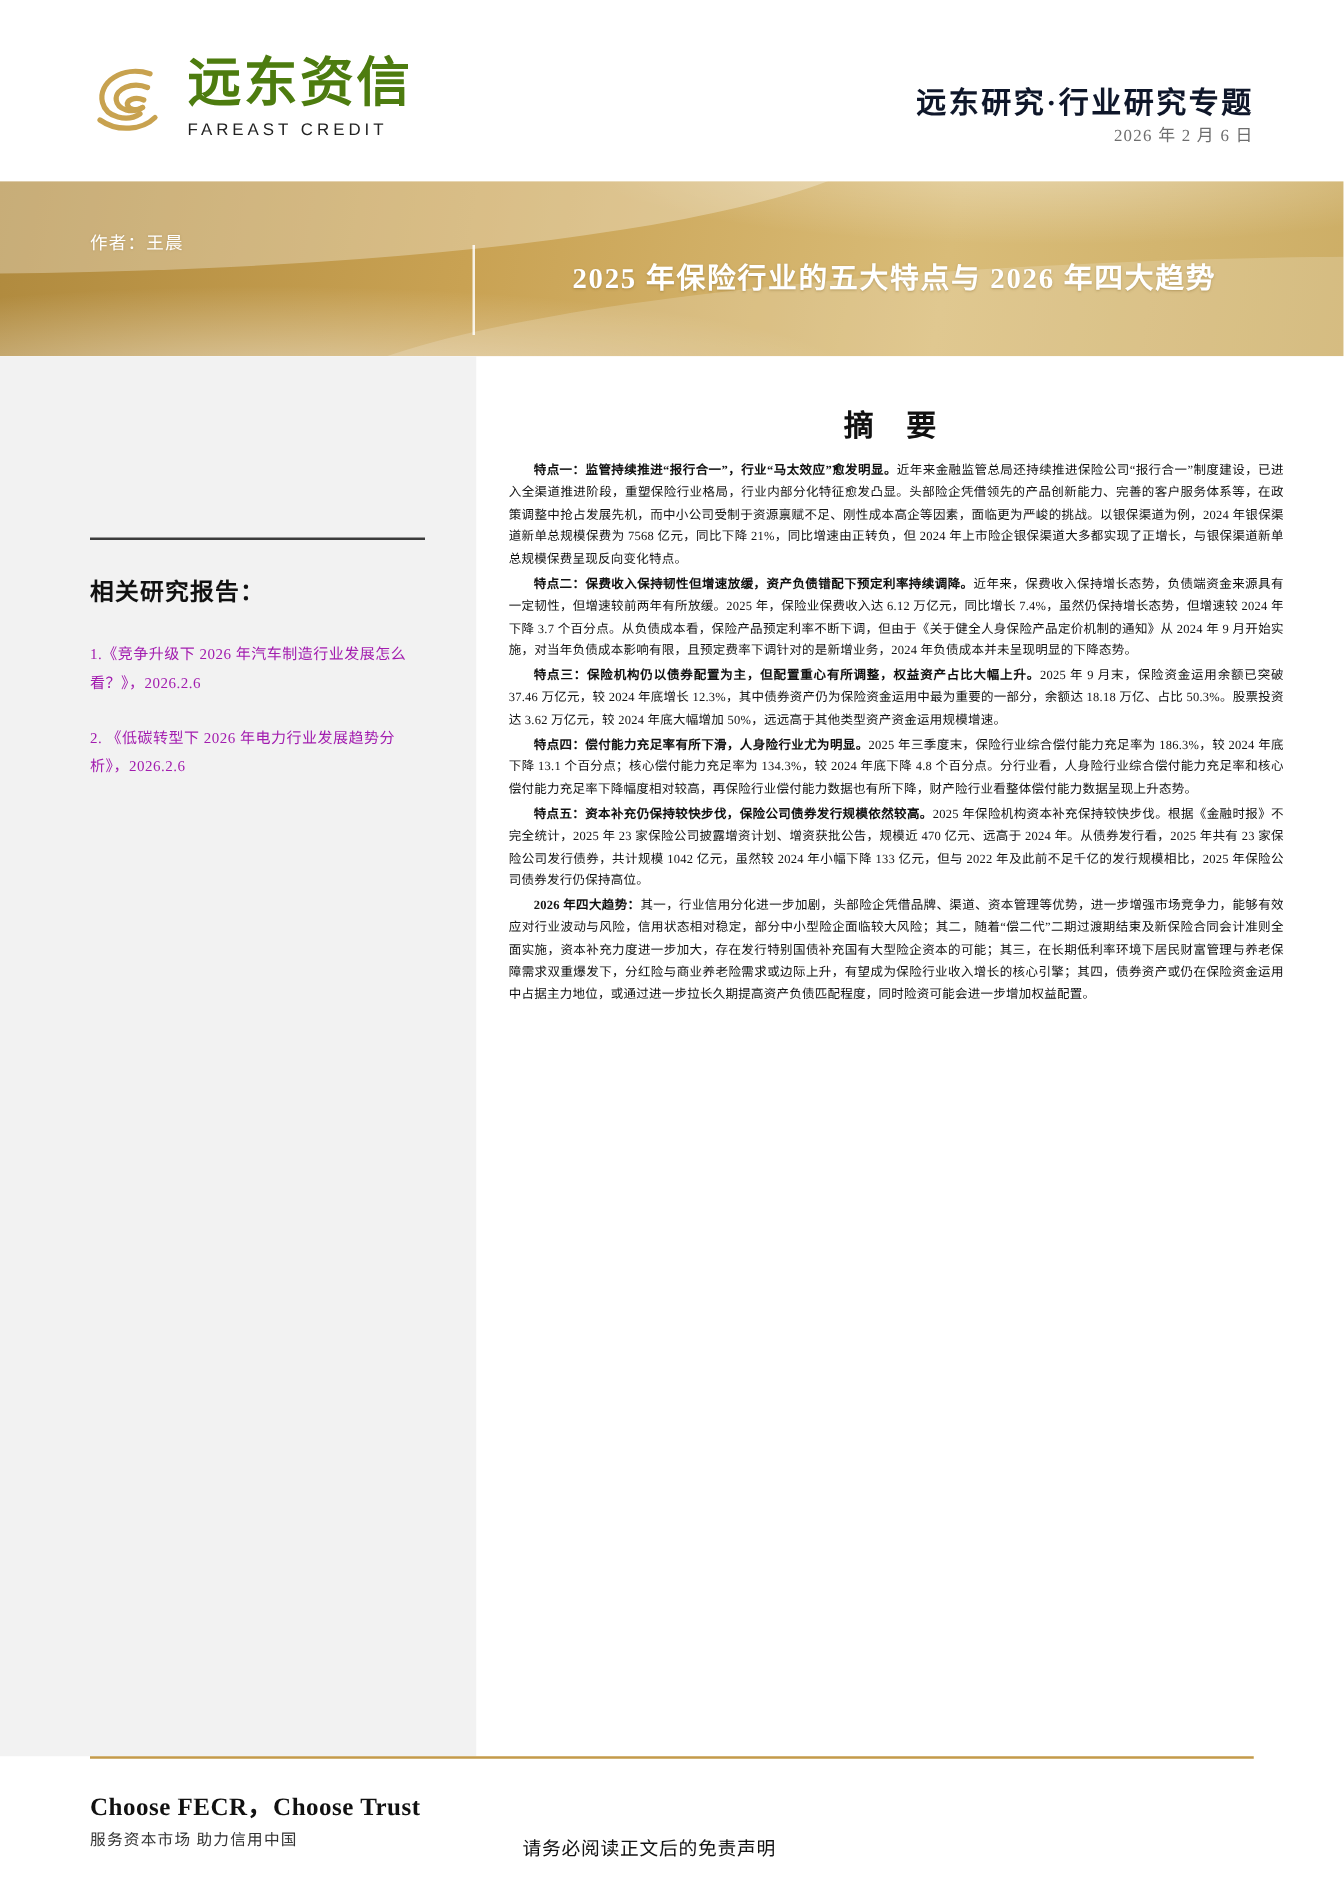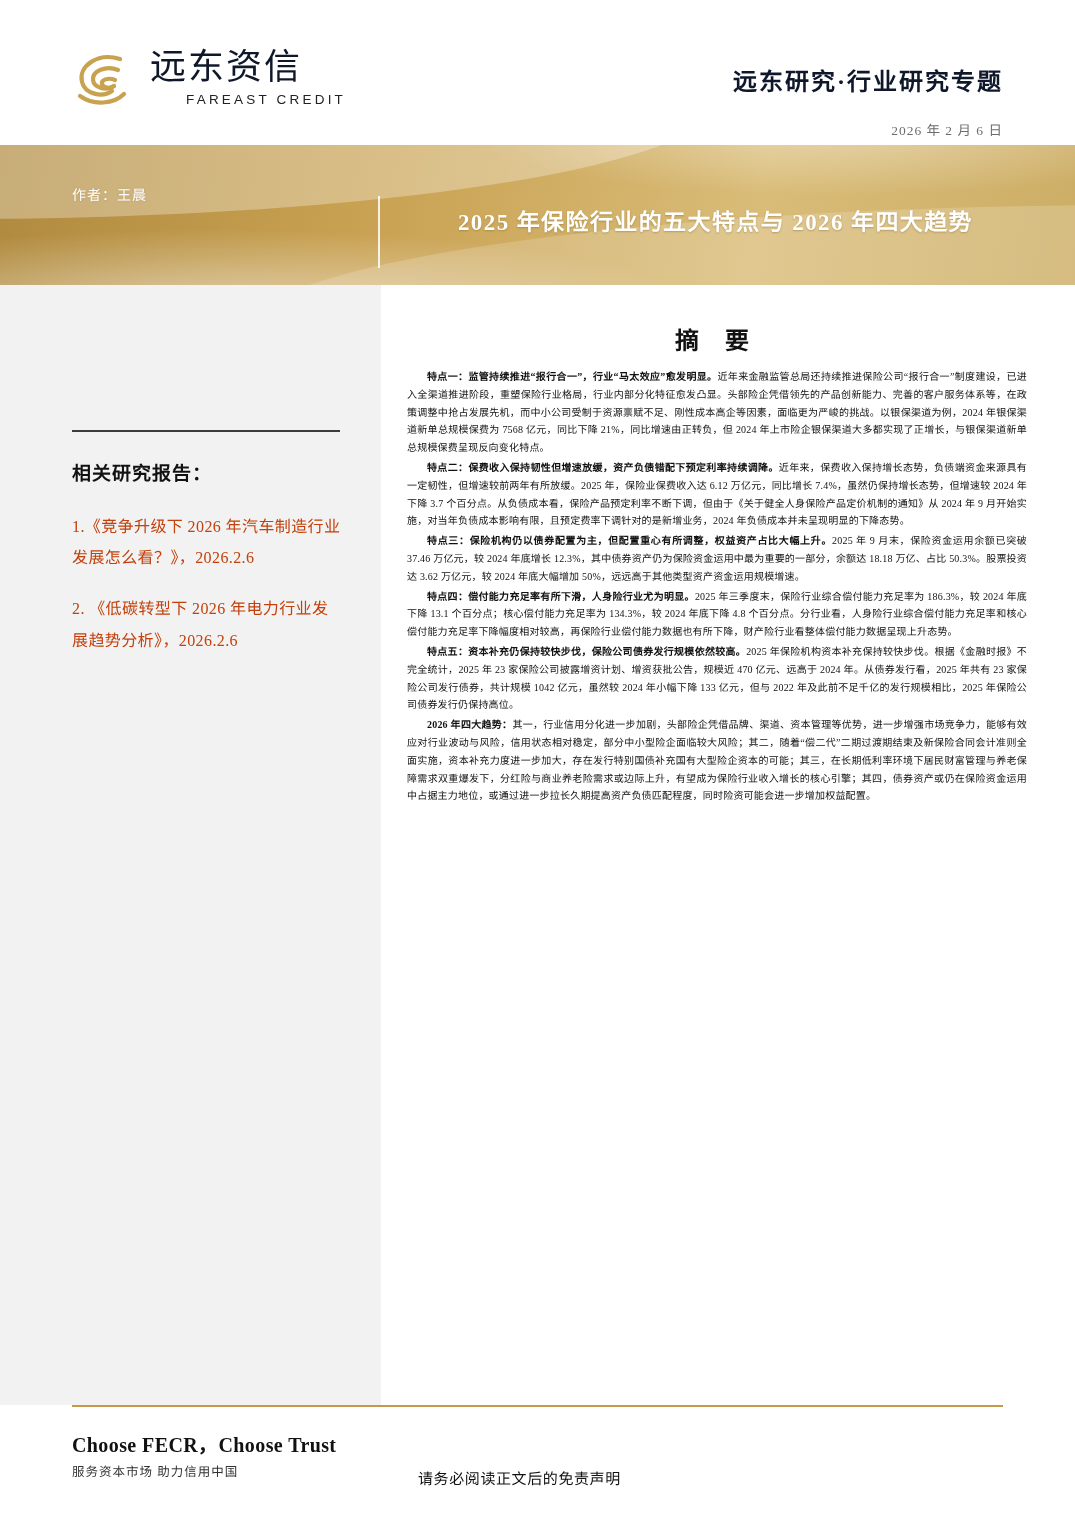--- a/index.html
+++ b/index.html
@@ -81,49 +81,47 @@
     display: flex;
     align-items: center;
     gap: 14px;
   }
   .logo-mark {
     width: 68px;
     height: 68px;
   }
   .logo-text-cn {
     font-family: "Liberation Serif", serif;
-    font-size: 36px;
-    font-weight: normal;
+    font-size: 43px;
+    font-weight: bold;
     letter-spacing: 2px;
-    color: #0f172a;
+    color: #4d7c0f;
     line-height: 1.05;
   }
   .logo-text-en {
     font-family: "Liberation Sans", sans-serif;
     font-size: 13.5px;
     letter-spacing: 3.2px;
     color: #222;
     margin-top: 5px;
-    margin-left: 36px;
   }
 
   .hdr-right {
     position: absolute;
     right: 72px;
     top: 62px;
     text-align: right;
   }
   .hdr-series {
     color: #0f172a;
     font-size: 24px;
     font-weight: bold;
     letter-spacing: 2px;
   }
   .hdr-date {
-    margin-top: 22px;
     color: #6d6d6d;
     font-size: 13.5px;
     letter-spacing: 1px;
   }
 
   .author-block {
     position: absolute;
     left: 72px;
     top: 178px;
     color: #ffffff;
@@ -182,25 +180,25 @@
     margin-bottom: 26px;
   }
   .sidebar-heading {
     font-size: 19px;
     font-weight: bold;
     letter-spacing: 1px;
     margin-bottom: 26px;
     color: #111;
   }
   .sidebar-item {
-    font-size: 16px;
+    font-size: 12px;
     line-height: 1.95;
     letter-spacing: 0.4px;
     margin-bottom: 20px;
-    color: #c2410c;
+    color: #a21caf;
   }
 
   .main {
     flex: 1;
     padding: 30px 48px 0 26px;
   }
   .abstract-title {
     text-align: center;
     font-size: 24px;
     font-weight: bold;

